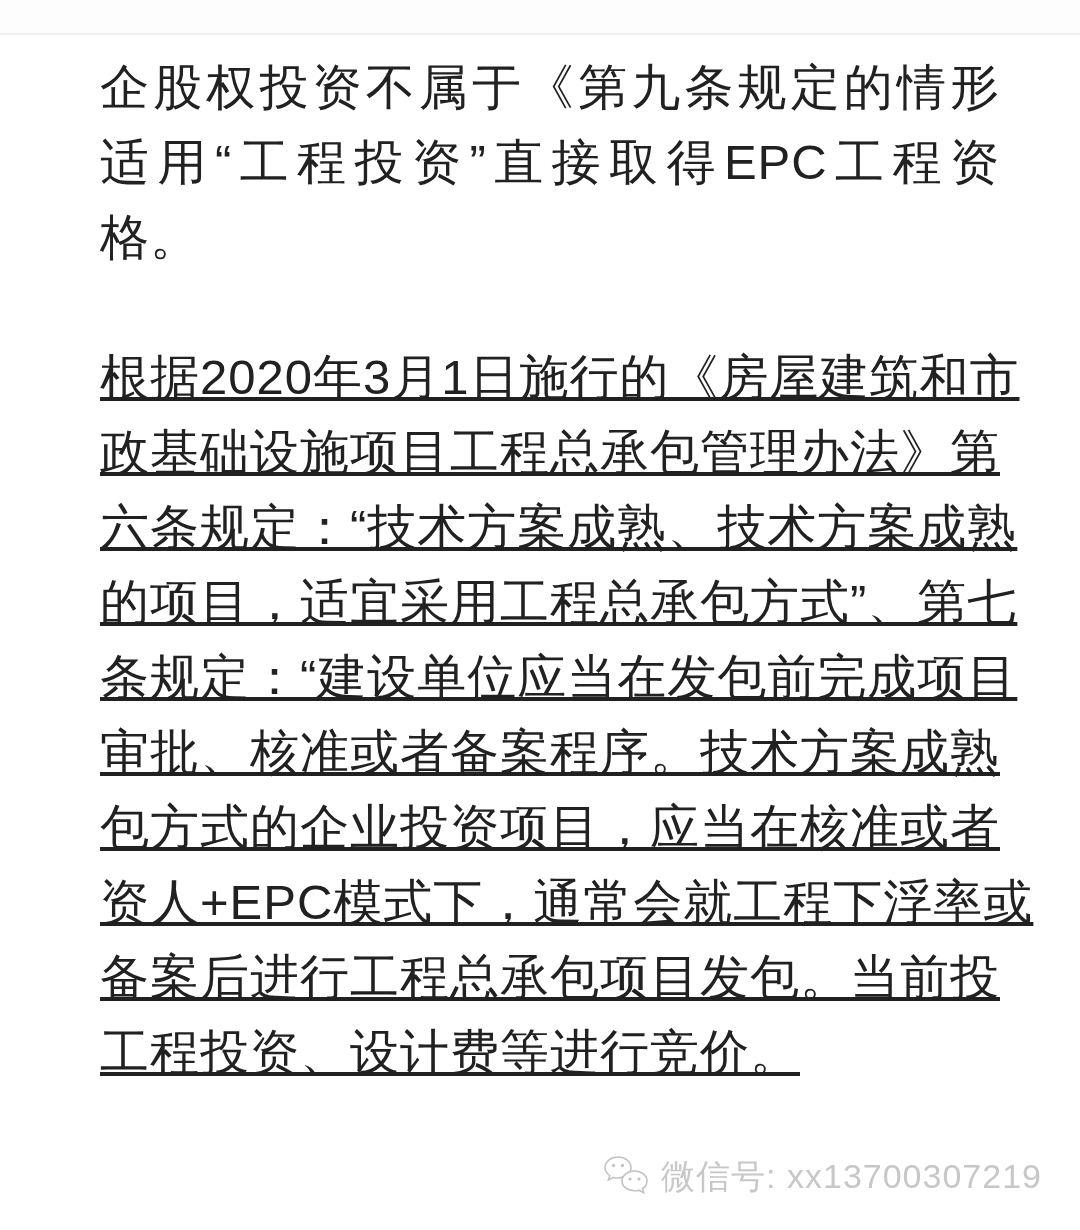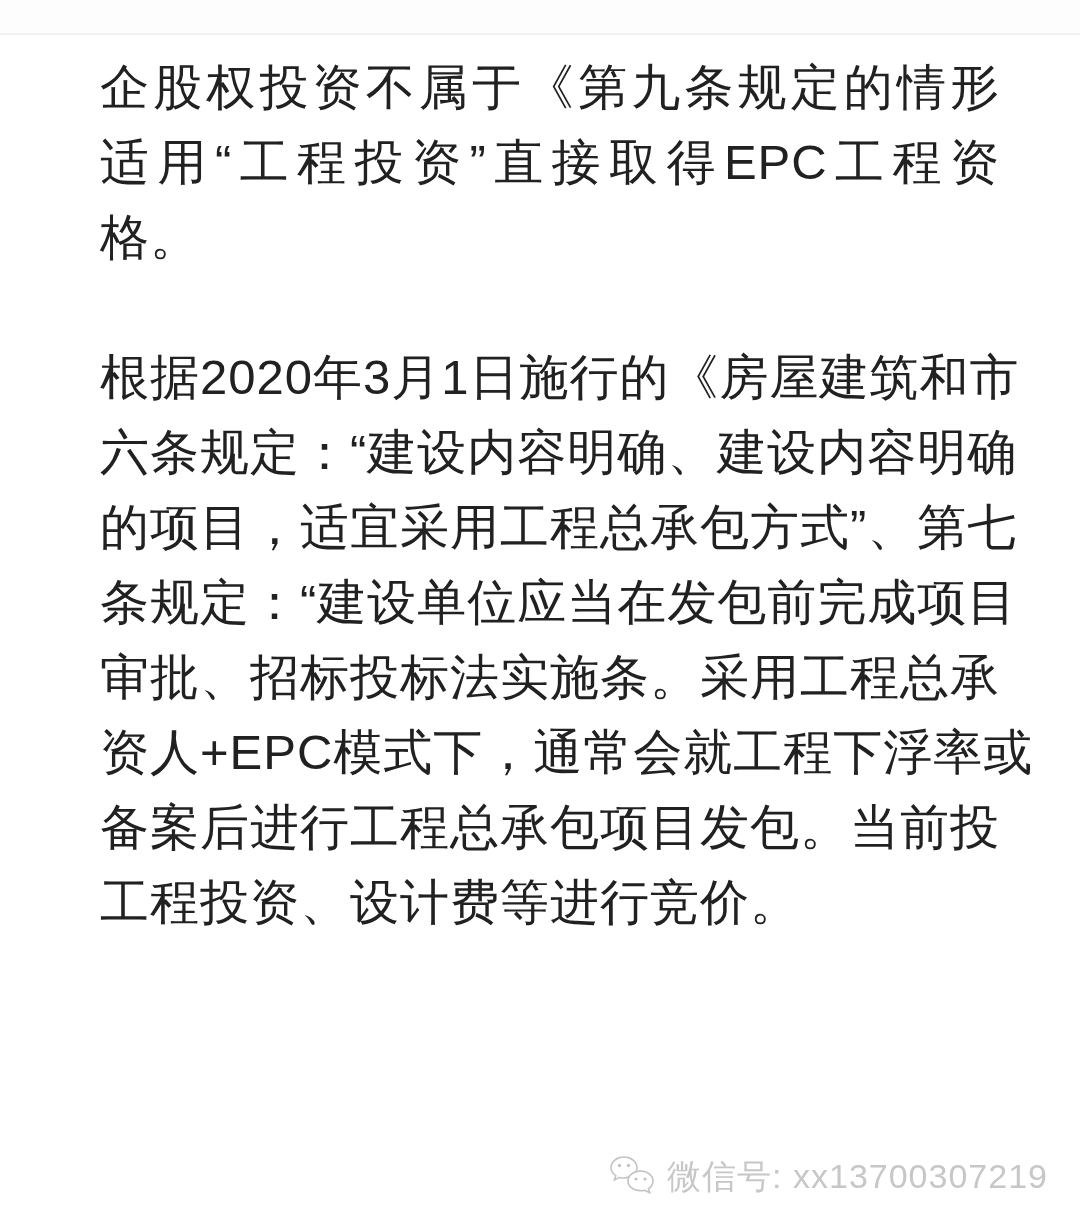--- a/index.html
+++ b/index.html
@@ -35,37 +35,37 @@
     background: var(--divider);
   }
   .article {
     position: absolute;
     top: 50px;
     left: 100px;
     width: 900px;
     color: var(--text);
     font-size: 49px;
   }
-  .paragraph + .paragraph { margin-top: 65px; }
+  .paragraph + .paragraph { margin-top: 65px; text-decoration: underline; }
   .line {
     line-height: 75px;
     height: 75px;
     white-space: nowrap;
     text-align: justify;
     text-align-last: justify;
     letter-spacing: 1px;
   }
   .line.last {
     text-align: left;
     text-align-last: left;
   }
   .footer {
     position: absolute;
     top: 1153px;
-    right: 32px;
+    right: 38px;
     height: 48px;
     display: flex;
     align-items: center;
     gap: 10px;
   }
   .wicon { display: inline-flex; align-items: center; }
   .wtext {
     font-size: 34px;
     color: var(--watermark);
     text-shadow: 2px 2px 1px #ffffff;
@@ -82,24 +82,26 @@
   <div class="top-divider"></div>
 
   <div class="article">
       <div class="paragraph">
         <div class="line">企股权投资不属于《第九条规定的情形</div>
         <div class="line">适用“工程投资”直接取得EPC工程资</div>
         <div class="line last">格。</div>
       </div>
       <div class="paragraph">
         <div class="line">根据2020年3月1日施行的《房屋建筑和市</div>
-        <div class="line">六条规定：“建设内容明确、建设内容明确</div>
+        <div class="line">政基础设施项目工程总承包管理办法》第</div>
+        <div class="line">六条规定：“技术方案成熟、技术方案成熟</div>
         <div class="line">的项目，适宜采用工程总承包方式”、第七</div>
         <div class="line">条规定：“建设单位应当在发包前完成项目</div>
-        <div class="line">审批、招标投标法实施条。采用工程总承</div>
+        <div class="line">审批、核准或者备案程序。技术方案成熟</div>
+        <div class="line">包方式的企业投资项目，应当在核准或者</div>
         <div class="line">资人+EPC模式下，通常会就工程下浮率或</div>
         <div class="line">备案后进行工程总承包项目发包。当前投</div>
         <div class="line last">工程投资、设计费等进行竞价。</div>
       </div>
     </div>
 
   <div class="footer">
     <span class="wicon">
       <svg width="50" height="46" viewBox="0 0 50 46">
         <g fill="#ffffff" stroke="#c3c3c3" stroke-width="1.6">

